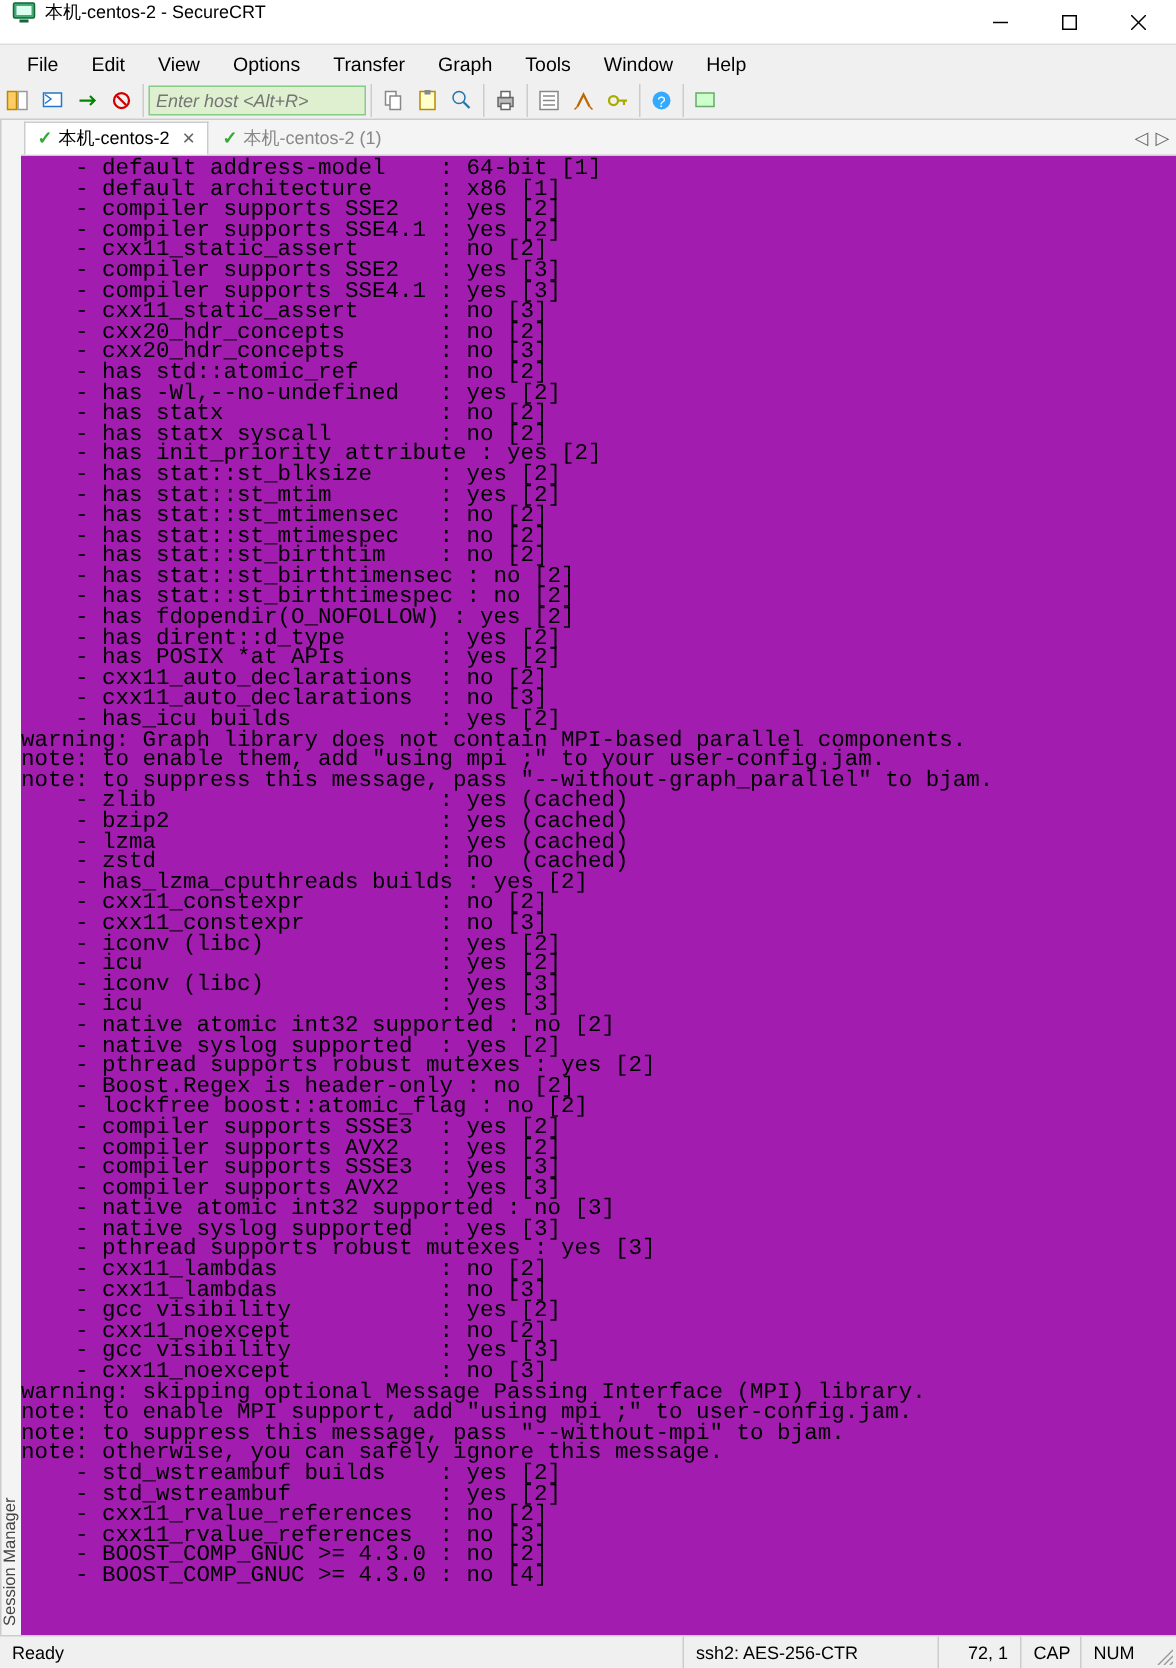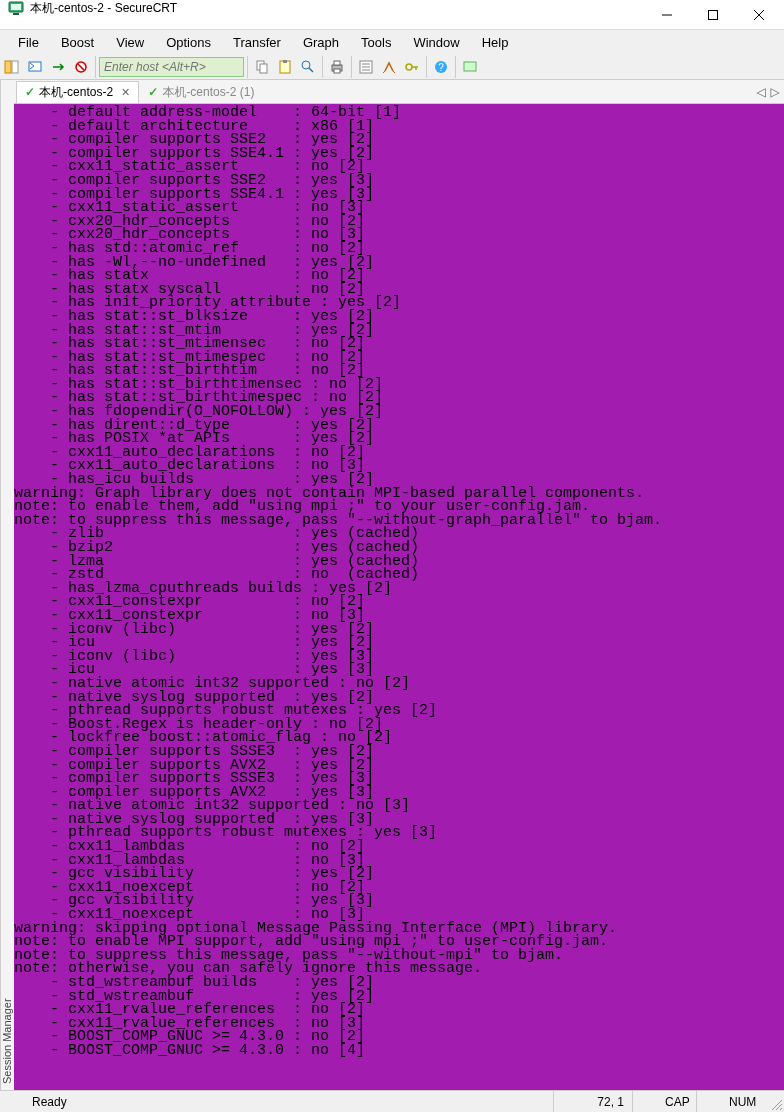--- a/index.html
+++ b/index.html
@@ -95,21 +95,21 @@
 
 .statusbar {
   display:flex;
   align-items:center;
   height:22px;
   background:#f0f0f0;
   border-top:1px solid #ccc;
   font-size:12px;
   color:#000;
 }
-.statusbar .cell { padding:0 8px; border-right:1px solid #ccc; height:100%; display:flex; align-items:center;margin-left:24px; }
+.statusbar .cell { padding:0 8px; border-right:1px solid #ccc; height:100%; display:flex; align-items:center; }
 .statusbar .flex { flex:1; }
 svg { display:block; }
 </style>
 </head>
 <body>
 
 <div class="titlebar">
   <span class="icon">
     <svg width="16" height="16" viewBox="0 0 16 16">
         <rect x="1" y="2" width="14" height="10" rx="1" fill="#4a7" stroke="#163"></rect>
@@ -132,21 +132,21 @@
   <div class="winbtn">
       <svg width="10" height="10">
         <line x1="0" y1="0" x2="10" y2="10" stroke="#000"></line>
         <line x1="10" y1="0" x2="0" y2="10" stroke="#000"></line>
       </svg>
     </div>
 </div>
 
 <div class="menubar">
   <div class="menuitem">File</div>
-  <div class="menuitem">Boost</div>
+  <div class="menuitem">Edit</div>
   <div class="menuitem">View</div>
   <div class="menuitem">Options</div>
   <div class="menuitem">Transfer</div>
   <div class="menuitem">Graph</div>
   <div class="menuitem">Tools</div>
   <div class="menuitem">Window</div>
   <div class="menuitem">Help</div>
 </div>
 
 <div class="toolbar">
@@ -256,20 +256,21 @@
       <div class="tabspacer"></div>
       <div class="navbtn">◁</div>
       <div class="navbtn">▷</div>
     </div>
     <div class="terminal" id="terminal"><div class="tl">    - default address-model    : 64-bit [1]</div><div class="tl">    - default architecture     : x86 [1]</div><div class="tl">    - compiler supports SSE2   : yes [2]</div><div class="tl">    - compiler supports SSE4.1 : yes [2]</div><div class="tl">    - cxx11_static_assert      : no [2]</div><div class="tl">    - compiler supports SSE2   : yes [3]</div><div class="tl">    - compiler supports SSE4.1 : yes [3]</div><div class="tl">    - cxx11_static_assert      : no [3]</div><div class="tl">    - cxx20_hdr_concepts       : no [2]</div><div class="tl">    - cxx20_hdr_concepts       : no [3]</div><div class="tl">    - has std::atomic_ref      : no [2]</div><div class="tl">    - has -Wl,--no-undefined   : yes [2]</div><div class="tl">    - has statx                : no [2]</div><div class="tl">    - has statx syscall        : no [2]</div><div class="tl">    - has init_priority attribute : yes [2]</div><div class="tl">    - has stat::st_blksize     : yes [2]</div><div class="tl">    - has stat::st_mtim        : yes [2]</div><div class="tl">    - has stat::st_mtimensec   : no [2]</div><div class="tl">    - has stat::st_mtimespec   : no [2]</div><div class="tl">    - has stat::st_birthtim    : no [2]</div><div class="tl">    - has stat::st_birthtimensec : no [2]</div><div class="tl">    - has stat::st_birthtimespec : no [2]</div><div class="tl">    - has fdopendir(O_NOFOLLOW) : yes [2]</div><div class="tl">    - has dirent::d_type       : yes [2]</div><div class="tl">    - has POSIX *at APIs       : yes [2]</div><div class="tl">    - cxx11_auto_declarations  : no [2]</div><div class="tl">    - cxx11_auto_declarations  : no [3]</div><div class="tl">    - has_icu builds           : yes [2]</div><div class="tl">warning: Graph library does not contain MPI-based parallel components.</div><div class="tl">note: to enable them, add "using mpi ;" to your user-config.jam.</div><div class="tl">note: to suppress this message, pass "--without-graph_parallel" to bjam.</div><div class="tl">    - zlib                     : yes (cached)</div><div class="tl">    - bzip2                    : yes (cached)</div><div class="tl">    - lzma                     : yes (cached)</div><div class="tl">    - zstd                     : no  (cached)</div><div class="tl">    - has_lzma_cputhreads builds : yes [2]</div><div class="tl">    - cxx11_constexpr          : no [2]</div><div class="tl">    - cxx11_constexpr          : no [3]</div><div class="tl">    - iconv (libc)             : yes [2]</div><div class="tl">    - icu                      : yes [2]</div><div class="tl">    - iconv (libc)             : yes [3]</div><div class="tl">    - icu                      : yes [3]</div><div class="tl">    - native atomic int32 supported : no [2]</div><div class="tl">    - native syslog supported  : yes [2]</div><div class="tl">    - pthread supports robust mutexes : yes [2]</div><div class="tl">    - Boost.Regex is header-only : no [2]</div><div class="tl">    - lockfree boost::atomic_flag : no [2]</div><div class="tl">    - compiler supports SSSE3  : yes [2]</div><div class="tl">    - compiler supports AVX2   : yes [2]</div><div class="tl">    - compiler supports SSSE3  : yes [3]</div><div class="tl">    - compiler supports AVX2   : yes [3]</div><div class="tl">    - native atomic int32 supported : no [3]</div><div class="tl">    - native syslog supported  : yes [3]</div><div class="tl">    - pthread supports robust mutexes : yes [3]</div><div class="tl">    - cxx11_lambdas            : no [2]</div><div class="tl">    - cxx11_lambdas            : no [3]</div><div class="tl">    - gcc visibility           : yes [2]</div><div class="tl">    - cxx11_noexcept           : no [2]</div><div class="tl">    - gcc visibility           : yes [3]</div><div class="tl">    - cxx11_noexcept           : no [3]</div><div class="tl">warning: skipping optional Message Passing Interface (MPI) library.</div><div class="tl">note: to enable MPI support, add "using mpi ;" to user-config.jam.</div><div class="tl">note: to suppress this message, pass "--without-mpi" to bjam.</div><div class="tl">note: otherwise, you can safely ignore this message.</div><div class="tl">    - std_wstreambuf builds    : yes [2]</div><div class="tl">    - std_wstreambuf           : yes [2]</div><div class="tl">    - cxx11_rvalue_references  : no [2]</div><div class="tl">    - cxx11_rvalue_references  : no [3]</div><div class="tl">    - BOOST_COMP_GNUC &gt;= 4.3.0 : no [2]</div><div class="tl">    - BOOST_COMP_GNUC &gt;= 4.3.0 : no [4]</div></div>
   </div>
 </div>
 
 <div class="statusbar">
   <div class="cell flex">Ready</div>
+  <div class="cell" style="width:170px">ssh2: AES-256-CTR</div>
   <div class="cell" style="width:55px; justify-content:flex-end">72,  1</div>
   <div class="cell" style="width:40px">CAP</div>
   <div class="cell" style="width:45px; border-right:none">NUM</div>
   <div style="width:18px;height:100%;display:flex;align-items:flex-end;justify-content:flex-end;padding:2px">
     <svg width="12" height="12">
         <line x1="2" y1="12" x2="12" y2="2" stroke="#999"></line>
         <line x1="6" y1="12" x2="12" y2="6" stroke="#999"></line>
         <line x1="10" y1="12" x2="12" y2="10" stroke="#999"></line>
       </svg>
   </div>

